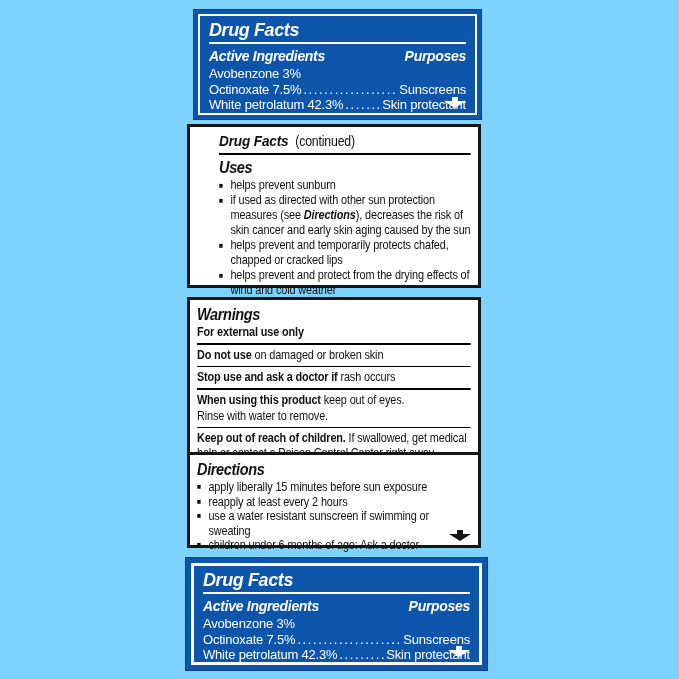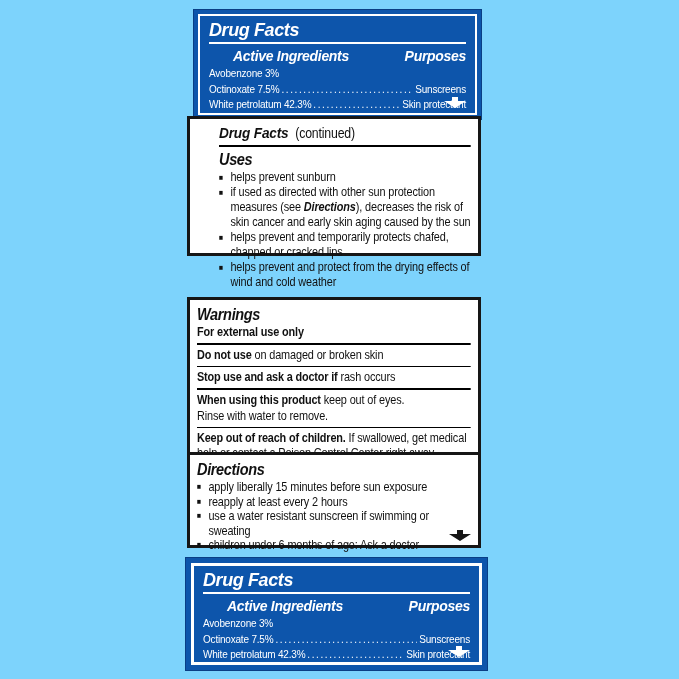--- a/index.html
+++ b/index.html
@@ -14,29 +14,29 @@
   .bluep{position:absolute;background:#0d55ab;border:1px solid #0a3f85;box-sizing:border-box;}
   .bluep-top{left:193px;top:9px;width:289px;height:111px;}
   .bluep-bottom{left:185px;top:557px;width:303px;height:114px;}
   .bluep .inner{
     position:absolute;inset:4px;border:2px solid #fff;box-sizing:border-box;
     padding:2px 9px 4px;color:#fff;
   }
   .bluep-bottom .inner{inset:5px;border-width:3px;}
   .bp-title{font-style:italic;font-weight:bold;font-size:18px;line-height:22px;letter-spacing:-0.4px;margin:1px 0 1px;}
   .bp-rule{height:2px;background:#fff;margin:1px 0 4px;}
-  .bp-cols{display:flex;justify-content:space-between;font-style:italic;font-weight:bold;font-size:14px;line-height:17px;letter-spacing:-0.3px;margin-bottom:1px;margin-left:24px;}
-  .bp-row{display:flex;align-items:baseline;font-size:10px;line-height:15.5px;letter-spacing:-0.2px;white-space:nowrap;text-align:center;}
+  .bp-cols{display:flex;justify-content:space-between;font-style:italic;font-weight:bold;font-size:14px;line-height:17px;letter-spacing:-0.3px;margin-bottom:1px;}
+  .bp-row{display:flex;align-items:baseline;font-size:13px;line-height:15.5px;letter-spacing:-0.2px;white-space:nowrap;text-align:center;}
   .bp-row .dots{flex:1;overflow:hidden;margin:0 2px;}
   .bp-row .dots::before{content:"....................................................................................";letter-spacing:1.6px;}
   .bp-arrow{position:absolute;right:8px;bottom:5px;}
 
   
   .box{position:absolute;left:187px;width:294px;background:#fff;border:3px solid #161616;box-sizing:border-box;padding:3px 7px 0;}
-  .box-uses{top:116px;height:140px;padding-left:29px;}
+  .box-uses{top:124px;height:164px;padding-left:29px;}
   .box-warnings{top:297px;height:180px;}
   .box-directions{top:452px;height:96px;}
   .squeeze{transform:scaleX(0.88);transform-origin:0 0;width:113.6%;}
 
   .df-head{font-size:14px;line-height:20px;letter-spacing:-0.2px;margin-top:1px;}
   .df-head .t{font-style:italic;font-weight:bold;font-size:15.5px;}
   .df-head .c{font-weight:normal;margin-left:4px;}
   .hr2{height:2px;background:#000;margin:2px 0 2px;}
   .hr1{height:1.5px;background:#000;margin:3px 0 3px;}
   .sec-head{font-style:italic;font-weight:bold;font-size:16.5px;line-height:20px;letter-spacing:-0.4px;margin:1px 0 1px;}

